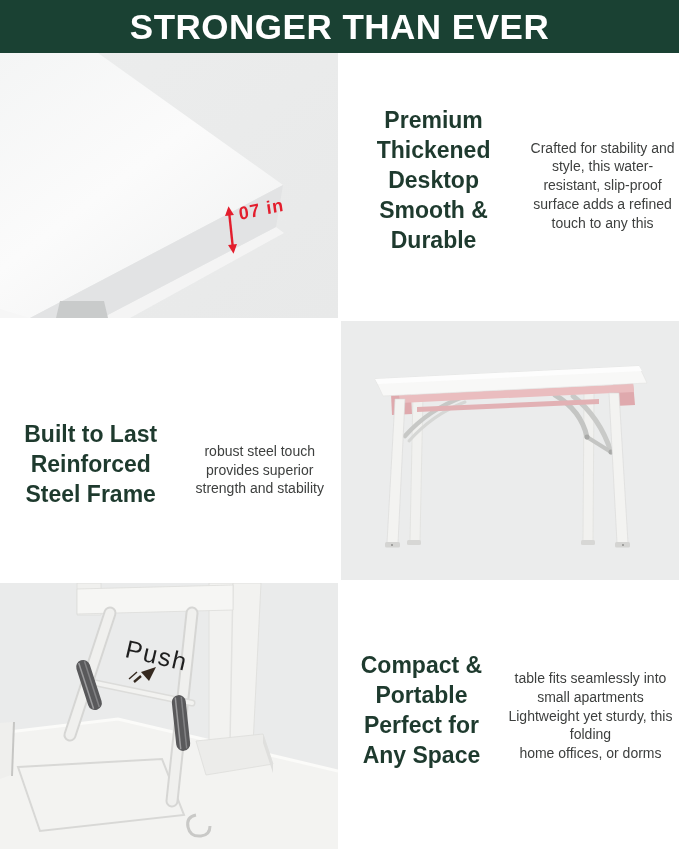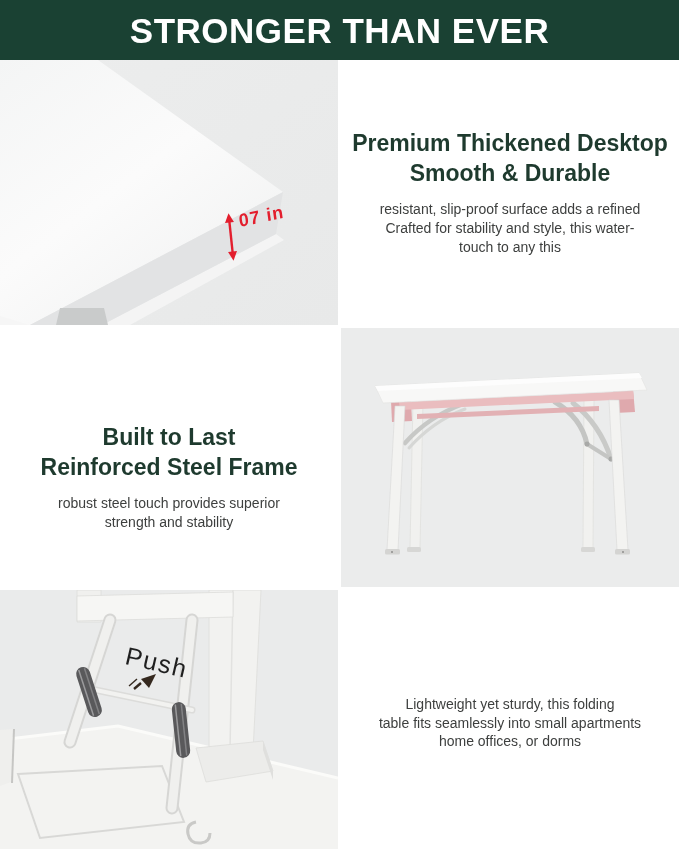--- a/index.html
+++ b/index.html
@@ -4,21 +4,21 @@
 <style>
   html,body{margin:0;padding:0;background:#ffffff;}
   .page{
     position:relative;
     width:679px;height:849px;
     background:#ffffff;
     font-family:"Liberation Sans", sans-serif;
     overflow:hidden;
   }
   .banner{
-    height:60px;
+    height:53px;
     background:#1a4133;
     display:flex;align-items:center;justify-content:center;
   }
   .banner-title{
     margin:0;
     color:#ffffff;
     font-size:35px;
     font-weight:bold;
     letter-spacing:0.5px;
     line-height:1;
@@ -28,21 +28,21 @@
     grid-template-columns:338px 338px;
     grid-template-rows:265px 259px 266px;
     gap:3px;
     background:#ffffff;
   }
   .cell{position:relative;overflow:hidden;}
   .image-cell{background:#ebecec;}
   .image-cell svg{display:block;width:100%;height:100%;}
   .text-cell{
     background:#ffffff;
-    display:flex;flex-direction:column;
+    display:flex;flex-direction:row;
     align-items:center;justify-content:center;
     text-align:center;
   }
   .text-cell.shift-down{padding-top:39px;}
   .feature-heading{
     margin:0 0 12px 0;
     color:#1e3a2e;
     font-size:23px;
     line-height:30px;
     font-weight:bold;
@@ -115,22 +115,22 @@
       </svg>
       <div class="thickness-label">07 in</div>
     </section>
 
     <section class="cell text-cell">
       <h2 class="feature-heading">
         <span class="hline">Premium Thickened Desktop</span>
         <span class="hline">Smooth &amp; Durable</span>
       </h2>
       <p class="feature-body">
+        <span class="bline">Crafted for stability and style, this water-</span>
         <span class="bline">resistant, slip-proof surface adds a refined</span>
-        <span class="bline">Crafted for stability and style, this water-</span>
         <span class="bline">touch to any this</span>
       </p>
     </section>
 
     <section class="cell text-cell shift-down">
       <h2 class="feature-heading">
         <span class="hline">Built to Last</span>
         <span class="hline">Reinforced Steel Frame</span>
       </h2>
       <p class="feature-body">
@@ -227,21 +227,25 @@
         <g fill="#35291f">
           <polygon points="156,84 141,89 149,98"></polygon>
           <line x1="141" y1="93" x2="134" y2="99" stroke="#35291f" stroke-width="2.4"></line>
           <line x1="137" y1="89" x2="129" y2="96" stroke="#35291f" stroke-width="1.4"></line>
         </g>
       </svg>
       <div class="push-label">Push</div>
     </section>
 
     <section class="cell text-cell">
+      <h2 class="feature-heading">
+        <span class="hline">Compact &amp; Portable</span>
+        <span class="hline">Perfect for Any Space</span>
+      </h2>
       <p class="feature-body">
+        <span class="bline">table fits seamlessly into small apartments</span>
         <span class="bline">Lightweight yet sturdy, this folding</span>
-        <span class="bline">table fits seamlessly into small apartments</span>
         <span class="bline">home offices, or dorms</span>
       </p>
     </section>
 
   </div>
 </div>
 
 </body></html>

